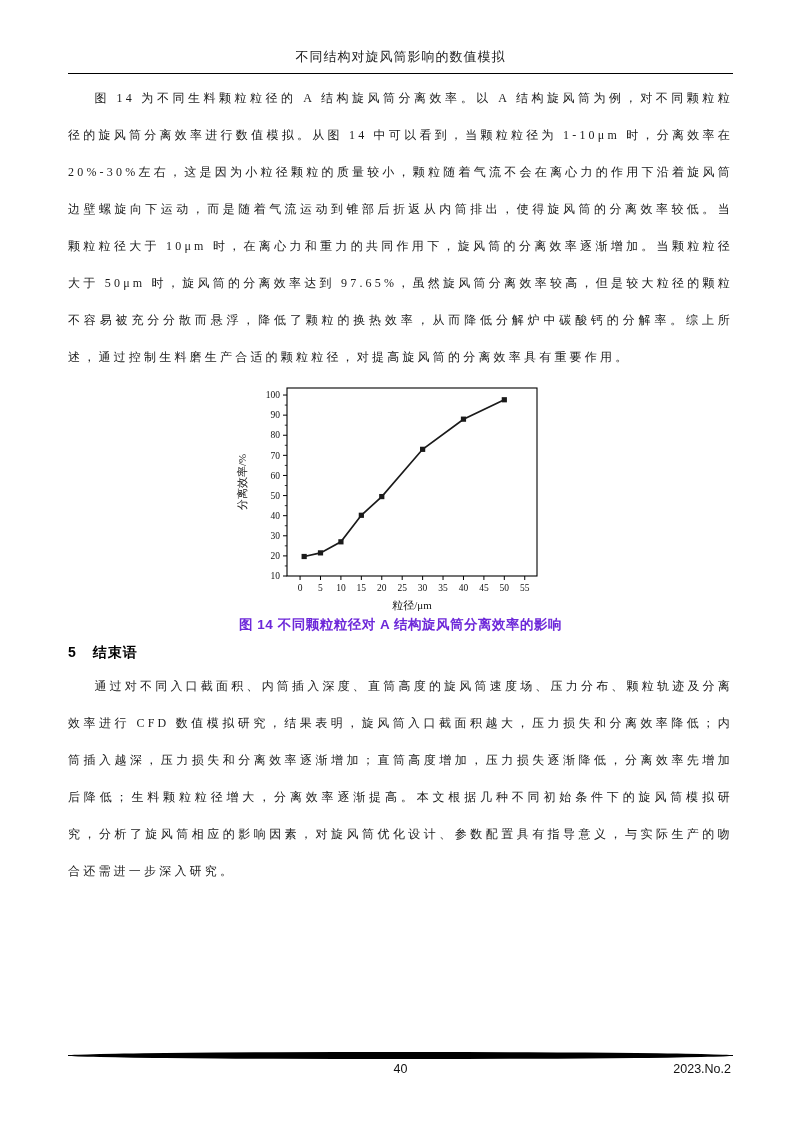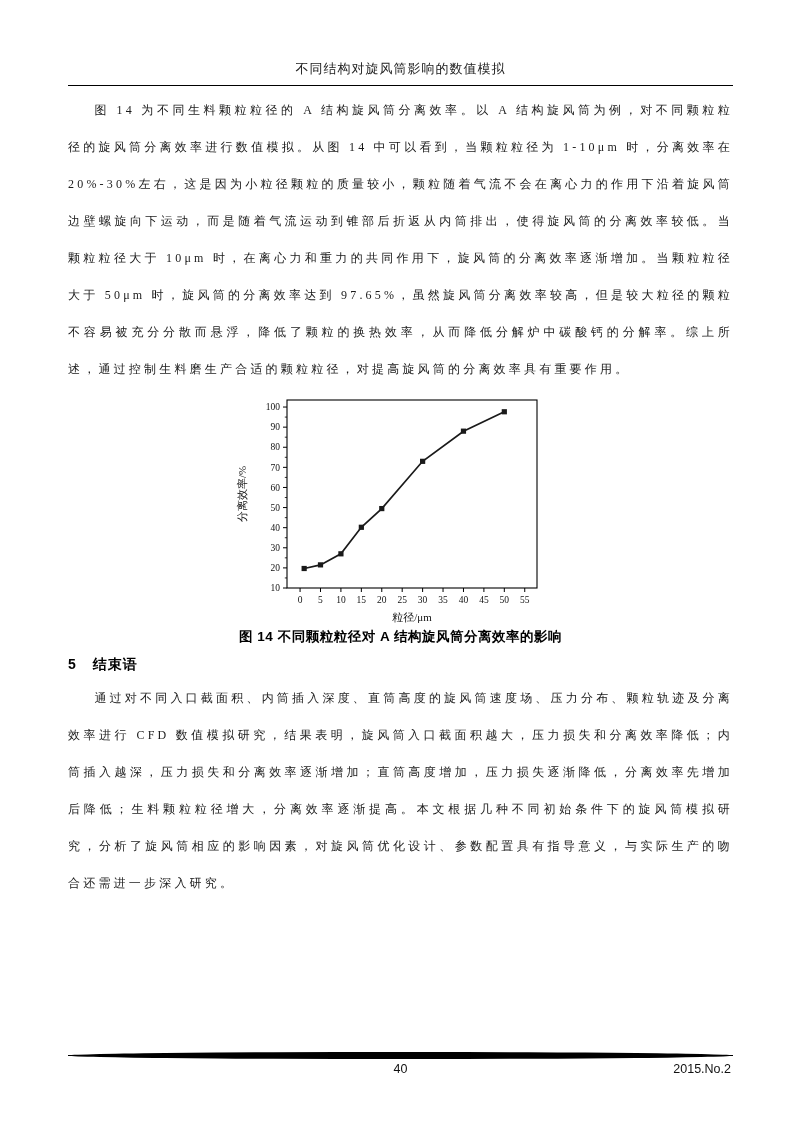--- a/index.html
+++ b/index.html
@@ -2,37 +2,37 @@
 <html><head>
 <meta charset="utf-8">
 <style>
   html,body { margin:0; padding:0; }
   body {
     width:793px; height:1122px; background:#ffffff; position:relative;
     font-family:"Liberation Serif", serif; color:#111111; overflow:hidden;
   }
   .content { position:absolute; left:68px; right:60px; top:0; }
   .doc-header-title {
-    text-align:center; font-size:13px; padding-top:60px; letter-spacing:1px; color:#222;
+    text-align:center; font-size:13px; padding-top:48px; letter-spacing:1px; color:#222;
   }
   .header-rule { border:none; border-top:1.5px solid #000; margin:7px 0 0 0; }
   .sec-heading {
     font-family:"Liberation Sans", sans-serif;
     font-size:17.5px; font-weight:bold; margin:8px 0 0 0; letter-spacing:1px; color:#000;
   }
   .body-para {
     font-size:12px; line-height:37px; text-align:justify; text-justify:inter-character;
     text-indent:2.2em; letter-spacing:3.2px; margin:6px 0 0 0; color:#1a1a1a;
   }
   .figure-block { width:340px; margin:2px auto 0 auto; text-align:center; }
   .chart-svg { display:block; margin:0 auto; }
   .chart-svg text { font-family:"Liberation Serif", serif; fill:#111; }
   .figure-caption {
     font-family:"Liberation Sans", sans-serif;
-    text-align:center; font-size:13.5px; font-weight:bold; margin-top:1px; color:#000000;
+    text-align:center; font-size:13.5px; font-weight:bold; margin-top:1px; color:#6d28d9;
     letter-spacing:0.5px;
   }
   .sec5-heading {
     font-family:"Liberation Sans", sans-serif;
     font-size:14px; font-weight:bold; margin:10px 0 0 0; color:#000; letter-spacing:1px;
   }
   .sec5-heading .sec-num { margin-right:16px; }
   .page-footer { position:absolute; left:68px; right:60px; top:1052px; }
   .footer-rule-wrap { position:relative; height:7px; }
   .footer-rule-line { position:absolute; left:0; right:0; top:3px; border-top:1.5px solid #000; }
@@ -131,15 +131,15 @@
 
 </div>
 
 <div class="page-footer">
   <div class="footer-rule-wrap">
     <div class="footer-rule-line"></div>
     <div class="footer-rule-lens"></div>
   </div>
   <div class="footer-row">
     <span class="footer-page-number">40</span>
-    <span class="footer-issue">2015.No.2</span>
+    <span class="footer-issue">2023.No.2</span>
   </div>
 </div>
 
 </body></html>

